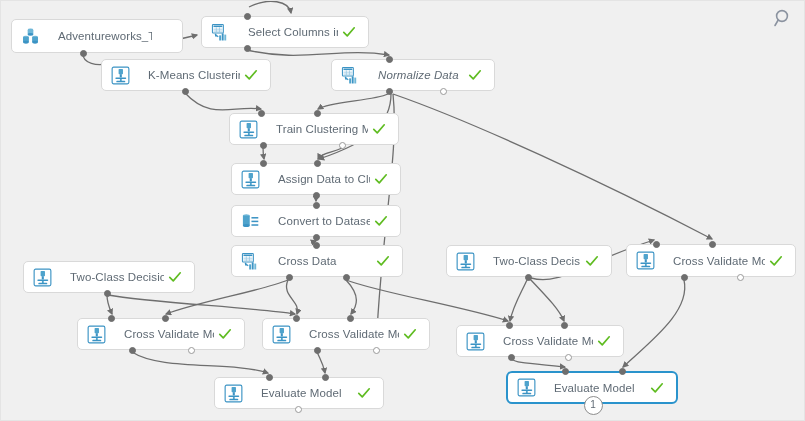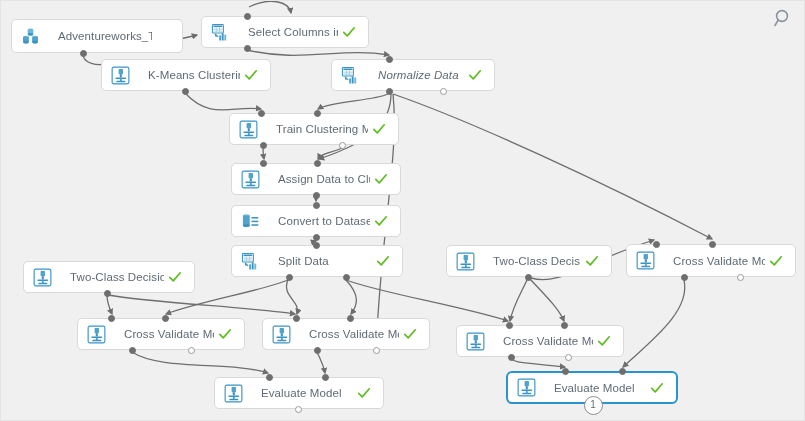--- a/index.html
+++ b/index.html
@@ -316,21 +316,21 @@
             <line x1="8.9" y1="4.6" x2="8.9" y2="10.2" stroke="#9ecbe4" stroke-width="0.9"></line>
             <line x1="2.6" y1="6.5" x2="12" y2="6.5" stroke="#9ecbe4" stroke-width="0.9"></line>
             <line x1="2.6" y1="8.5" x2="12" y2="8.5" stroke="#9ecbe4" stroke-width="0.9"></line>
             <path d="M 4.2 11.6 L 7.6 14.6" stroke="#3b93c4" stroke-width="1.3" fill="none"></path>
             <path d="M 4.2 11.6 L 4.2 14.2 L 6.6 14.2 z" fill="#3b93c4"></path>
             <rect x="8.6" y="13.0" width="2.0" height="5.4" fill="#4fa3cc"></rect>
             <rect x="11.3" y="10.9" width="2.0" height="7.5" fill="#3b93c4"></rect>
             <rect x="14.0" y="12.2" width="2.0" height="6.2" fill="#6fb7d8"></rect>
           </svg>
         </span>
-        <span class="node-label">Split Data</span>
+        <span class="node-label">Cross Data</span>
         <span class="node-status">
           <svg class="check" viewBox="0 0 16 16">
             <path d="M 2 8.4 L 6 12.4 L 14 3.2" fill="none" stroke="#5fbc21" stroke-width="1.9" stroke-linecap="round" stroke-linejoin="round"></path>
           </svg>
         </span>
       </div>
       <div class="port in" style="left: 311.5px; top: 240.5px;"></div>
       <div class="port out-filled" style="left: 284.5px; top: 272.5px;"></div>
       <div class="port out-filled" style="left: 341.5px; top: 272.5px;"></div>
       <div class="node" style="left: 22px; top: 260px; width: 172px; height: 32px;">

